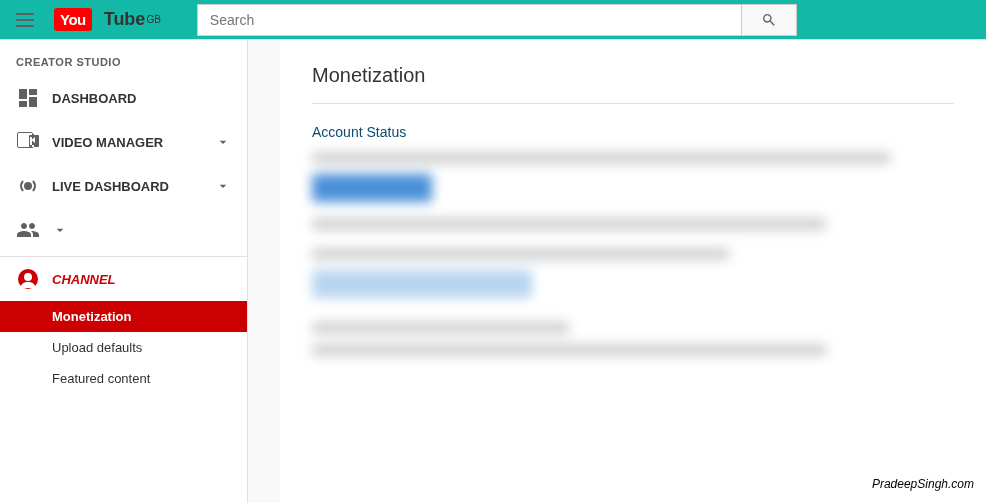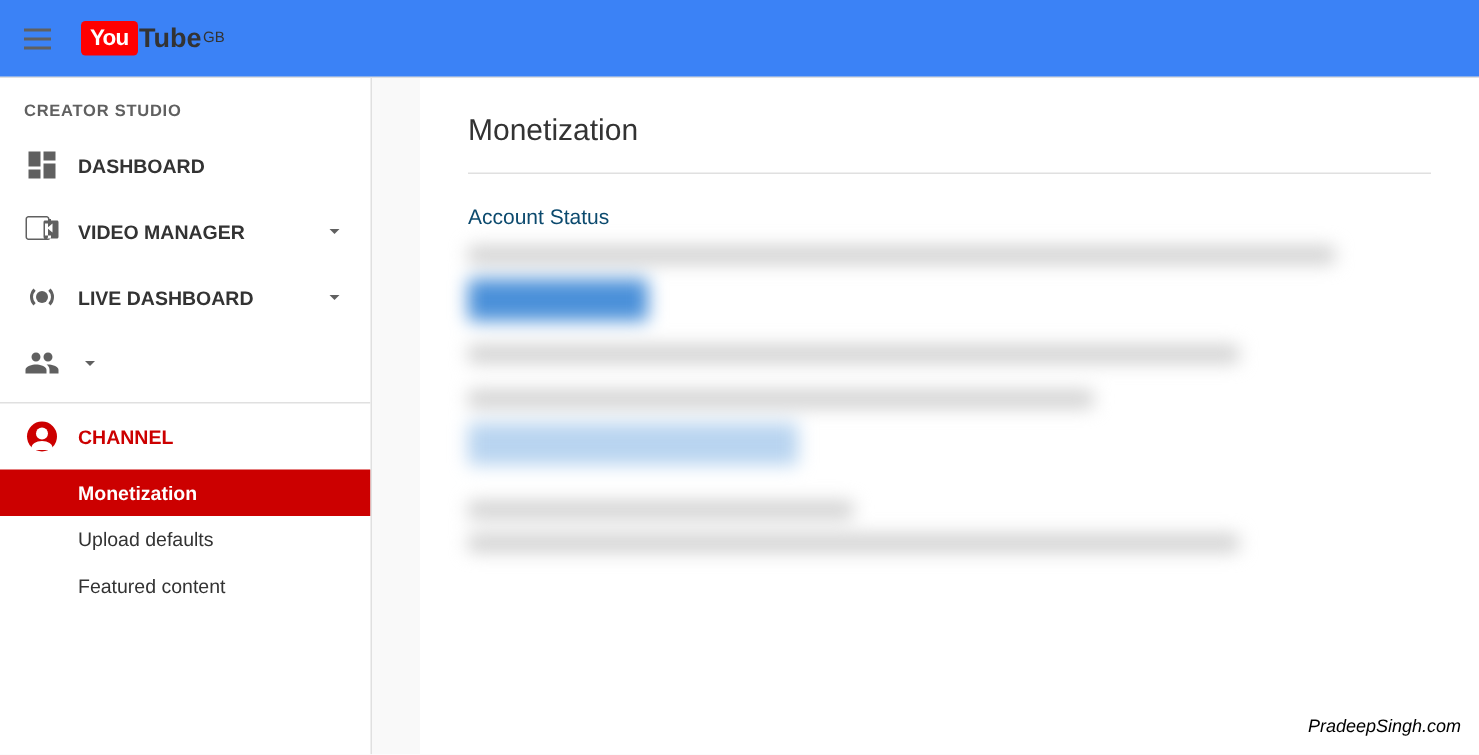--- a/index.html
+++ b/index.html
@@ -1,30 +1,30 @@
 <!DOCTYPE html>
 <html><head>
   <meta charset="utf-8">
   <style>
     * { box-sizing: border-box; margin: 0; padding: 0; }
     body { font-family: Arial, sans-serif; font-size: 13px; background: #f9f9f9; color: #333; display: flex; flex-direction: column; height: 503px; overflow: hidden; }
 
     
     .topbar {
-      display: flex; align-items: center; background: #3b82f6; height: 52px;
+      display: flex; align-items: center; background: #14b8a6; height: 40px;
       border-bottom: 1px solid #e0e0e0; padding: 0 12px; gap: 16px; flex-shrink: 0;
     }
     .hamburger-icon { display: flex; flex-direction: column; gap: 4px; cursor: pointer; padding: 4px; }
     .hamburger-icon span { display: block; width: 18px; height: 2px; background: #606060; }
     .youtube-logo { display: flex; align-items: center; gap: 0; }
     .yt-red-box {
       background: #ff0000; color: #fff; font-weight: bold; font-size: 15px;
       padding: 3px 6px; border-radius: 3px; letter-spacing: -0.5px;
     }
-    .yt-tube { font-size: 18px; font-weight: bold; color: #333; margin-left: 1px; }
+    .yt-tube { font-size: 18px; font-weight: bold; color: #333; margin-left: 12px; }
     .yt-gb { font-size: 10px; color: #333; vertical-align: super; margin-left: 1px; }
 
     .search-bar { display: flex; flex: 1; max-width: 600px; margin-left: 20px; }
     .search-input {
       flex: 1; height: 32px; border: 1px solid #ccc; border-right: none;
       padding: 0 12px; font-size: 14px; outline: none; background: #fff;
     }
     .search-btn {
       width: 56px; height: 32px; background: #f8f8f8; border: 1px solid #ccc;
       cursor: pointer; display: flex; align-items: center; justify-content: center;
@@ -47,21 +47,21 @@
       display: flex; align-items: center; padding: 10px 16px; cursor: pointer;
       color: #333; font-size: 13px; font-weight: 700; position: relative;
     }
     .nav-item .nav-icon { width: 24px; height: 24px; margin-right: 12px; flex-shrink: 0; fill: #606060; }
     .nav-item .nav-label { flex: 1; }
     .nav-item .chevron { width: 16px; height: 16px; fill: #606060; }
 
     .channel-section { border-top: 1px solid #e0e0e0; margin-top: 4px; }
     .channel-header {
       display: flex; align-items: center; padding: 10px 16px; cursor: pointer; color: #cc0000;
-      font-size: 13px; font-weight: bold;
+      font-size: 13px; font-weight: bold; font-style: italic;
     }
     .channel-icon { width: 24px; height: 24px; margin-right: 12px; flex-shrink: 0; }
     .channel-sub-item {
       padding: 8px 16px 8px 52px; cursor: pointer; color: #333; font-size: 13px;
     }
     .channel-sub-item.active { background: #cc0000; color: #fff; font-weight: bold; }
 
     
     .content { flex: 1; overflow-y: auto; background: #fff; padding: 24px 32px; }
     .page-title { font-size: 20px; font-weight: normal; color: #333; margin-bottom: 16px; }
@@ -93,20 +93,28 @@
 <div class="topbar">
   <div class="hamburger-icon">
     <span></span>
       <span></span>
       <span></span>
   </div>
   <div class="youtube-logo">
     <span class="yt-red-box">You</span>
     <span class="yt-tube">Tube</span>
     <span class="yt-gb">GB</span>
+  </div>
+  <div class="search-bar">
+    <input class="search-input" type="text" placeholder="Search" style="">
+    <button class="search-btn">
+      <svg class="search-icon-svg" viewBox="0 0 24 24">
+        <path d="M15.5 14h-.79l-.28-.27A6.471 6.471 0 0 0 16 9.5 6.5 6.5 0 1 0 9.5 16c1.61 0 3.09-.59 4.23-1.57l.27.28v.79l5 4.99L20.49 19l-4.99-5zm-6 0C7.01 14 5 11.99 5 9.5S7.01 5 9.5 5 14 7.01 14 9.5 11.99 14 9.5 14z"></path>
+      </svg>
+    </button>
   </div>
 </div>
 
 <div class="main-layout">
 
   <div class="sidebar">
     <div class="creator-studio-title">CREATOR STUDIO</div>
 
     <div class="nav-item">
       <svg class="nav-icon" viewBox="0 0 24 24">

